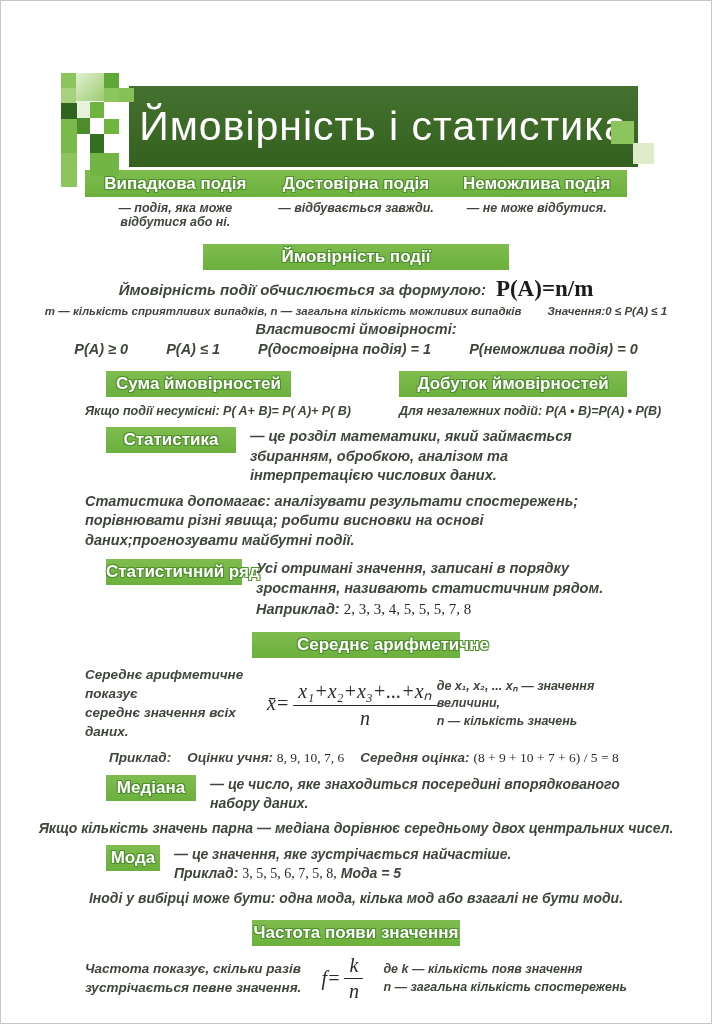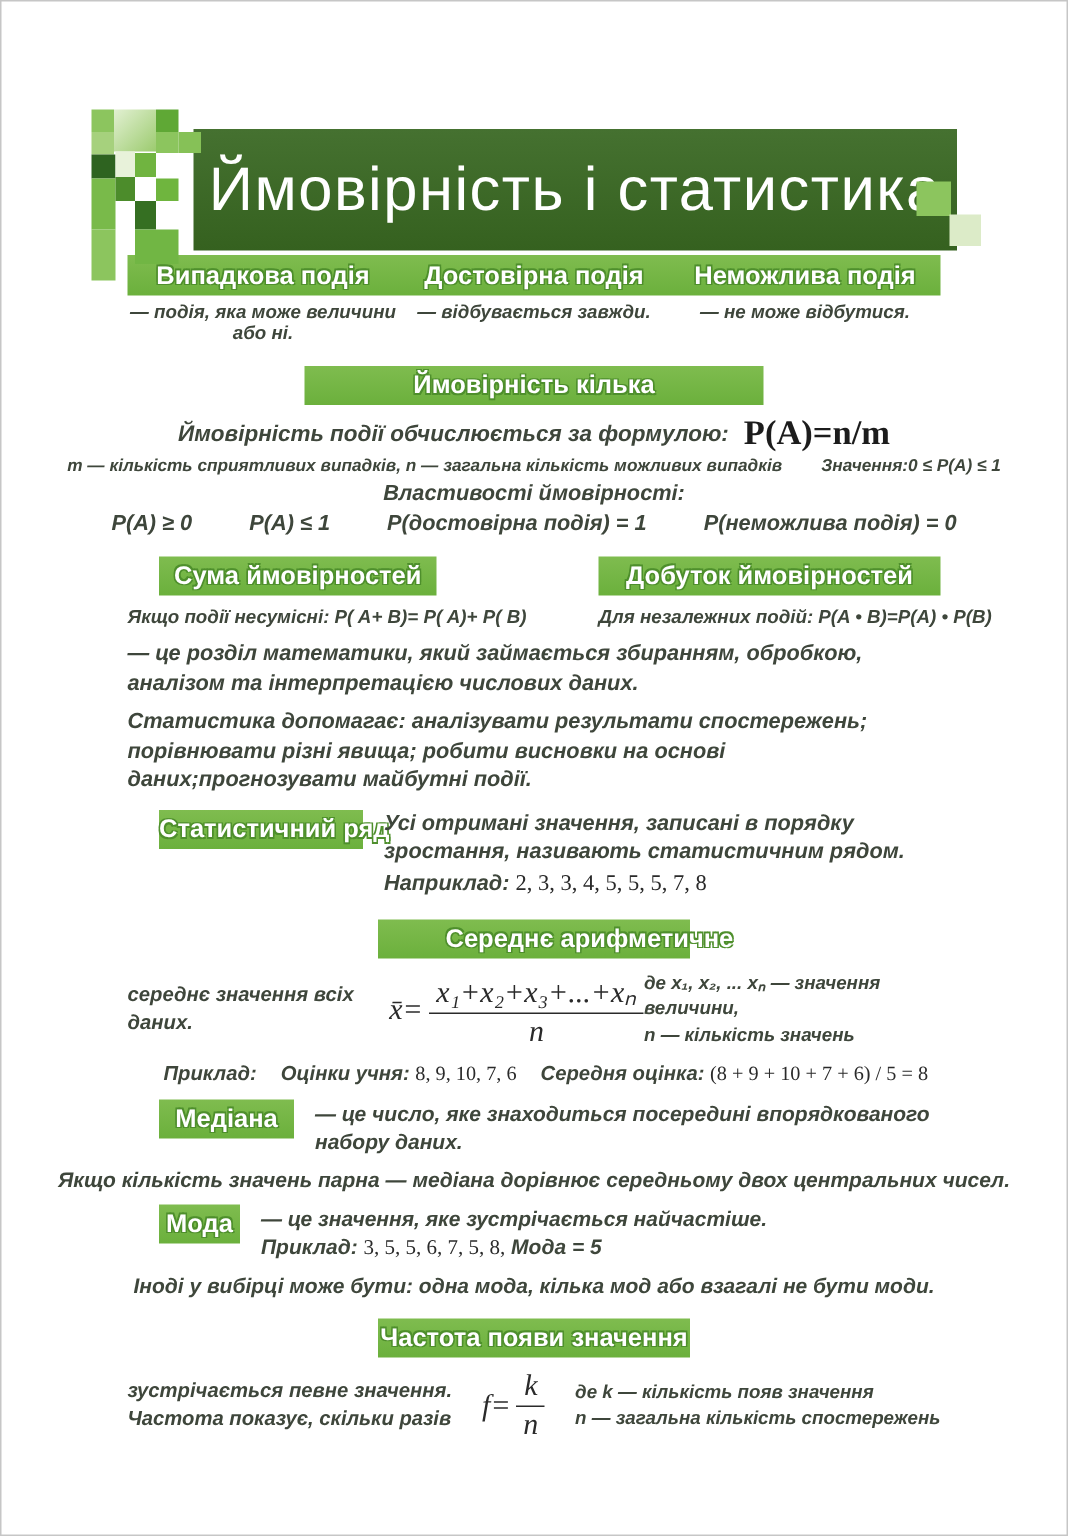--- a/index.html
+++ b/index.html
@@ -96,33 +96,33 @@
     <div class="sq" style="left:60px;top:152px;width:16px;height:34px;background:#8cc55e"></div>
     <div class="sq" style="left:89px;top:152px;width:29px;height:23px;background:#71b644"></div>
 
     <div class="sq" style="left:610px;top:120px;width:23px;height:23px;background:#8cc55e"></div>
     <div class="sq" style="left:632px;top:142px;width:21px;height:21px;background:#dcebc8"></div>
   </div>
 
   <div class="events">
     <div class="event">
       <div class="hbox">Випадкова подія</div>
-      <div class="event-desc it">— подія, яка може величини або ні.</div>
+      <div class="event-desc it">— подія, яка може відбутися або ні.</div>
     </div>
     <div class="event">
       <div class="hbox">Достовірна подія</div>
       <div class="event-desc it">— відбувається завжди.</div>
     </div>
     <div class="event">
       <div class="hbox">Неможлива подія</div>
       <div class="event-desc it">— не може відбутися.</div>
     </div>
   </div>
 
-  <div class="hbox prob-header">Ймовірність кілька</div>
+  <div class="hbox prob-header">Ймовірність події</div>
   <div class="formula-line">
     <span class="it intro">Ймовірність події обчислюється за формулою:</span>
     <span class="big-formula serif">P(A)=n/m</span>
   </div>
   <div class="vars-line">
     <span class="it">m — кількість сприятливих випадків, n — загальна кількість можливих випадків</span>
     <span class="it">Значення:0 ≤ P(A) ≤ 1</span>
   </div>
   <div class="props-title it center">Властивості ймовірності:</div>
   <div class="props-line">
@@ -137,35 +137,37 @@
       <div class="hbox hbox-sum">Сума ймовірностей</div>
       <div class="sub-note it">Якщо події несумісні: P( A+ B)= P( A)+ P( B)</div>
     </div>
     <div class="col-r">
       <div class="hbox hbox-prod">Добуток ймовірностей</div>
       <div class="sub-note it">Для незалежних подій: P(A • B)=P(A) • P(B)</div>
     </div>
   </div>
 
   <div class="float-sec">
+    <div class="hbox hbox-stat">Статистика</div>
     <div class="float-txt it">— це розділ математики, який займається збиранням, обробкою, аналізом та інтерпретацією числових даних.</div>
   </div>
   <div class="helps it">Статистика допомагає: аналізувати результати спостережень; порівнювати різні явища; робити висновки на основі даних;прогнозувати майбутні події.</div>
 
   <div class="float-sec">
     <div class="hbox hbox-row">Статистичний ряд</div>
     <div class="float-txt">
       <span class="it">Усі отримані значення, записані в порядку зростання, називають статистичним рядом. Наприклад:</span>
       <span class="serif" style="font-size:15px;color:#2a2a2a">2, 3, 3, 4, 5, 5, 5, 7, 8</span>
     </div>
   </div>
 
   <div class="hbox center-hbox">Середнє арифметичне</div>
   <div class="triple">
     <div class="left it">
+      <div>Середнє арифметичне показує</div>
       <div>середнє значення всіх даних.</div>
     </div>
     <div class="frac-wrap">
       <span>x̄=</span>
       <span class="frac">
         <span class="num">x₁+x₂+x₃+...+xₙ</span>
         <span class="den">n</span>
       </span>
     </div>
     <div class="right it">
@@ -196,22 +198,22 @@
         <span class="serif" style="color:#2a2a2a">3, 5, 5, 6, 7, 5, 8,</span>
         <span class="it">Мода = 5</span>
       </div>
     </div>
   </div>
   <div class="note-line it">Іноді у вибірці може бути: одна мода, кілька мод або взагалі не бути моди.</div>
 
   <div class="hbox freq-hbox">Частота появи значення</div>
   <div class="triple">
     <div class="left it">
+      <div>Частота показує, скільки разів</div>
       <div>зустрічається певне значення.</div>
-      <div>Частота показує, скільки разів</div>
     </div>
     <div class="frac-wrap">
       <span>f=</span>
       <span class="frac">
         <span class="num">k</span>
         <span class="den">n</span>
       </span>
     </div>
     <div class="right it">
       <div>де k — кількість появ значення</div>

